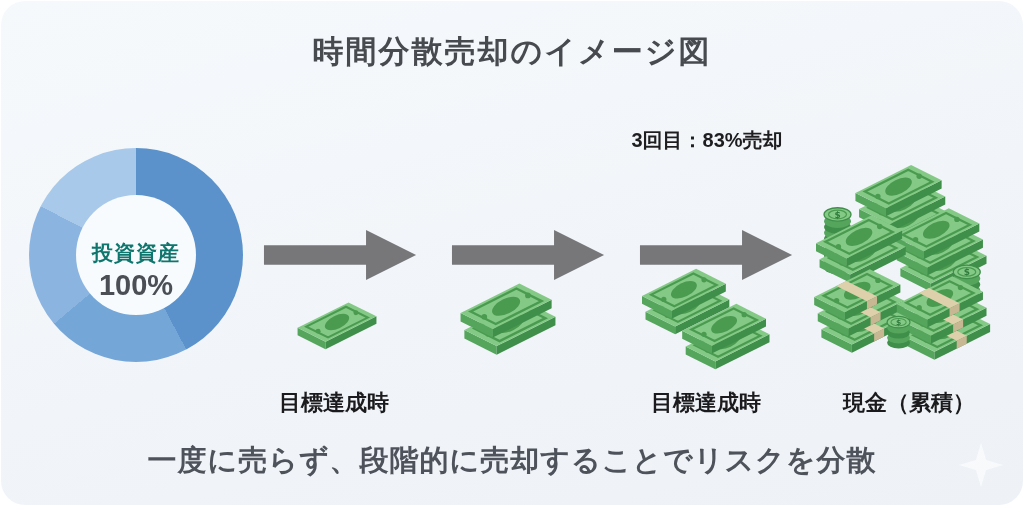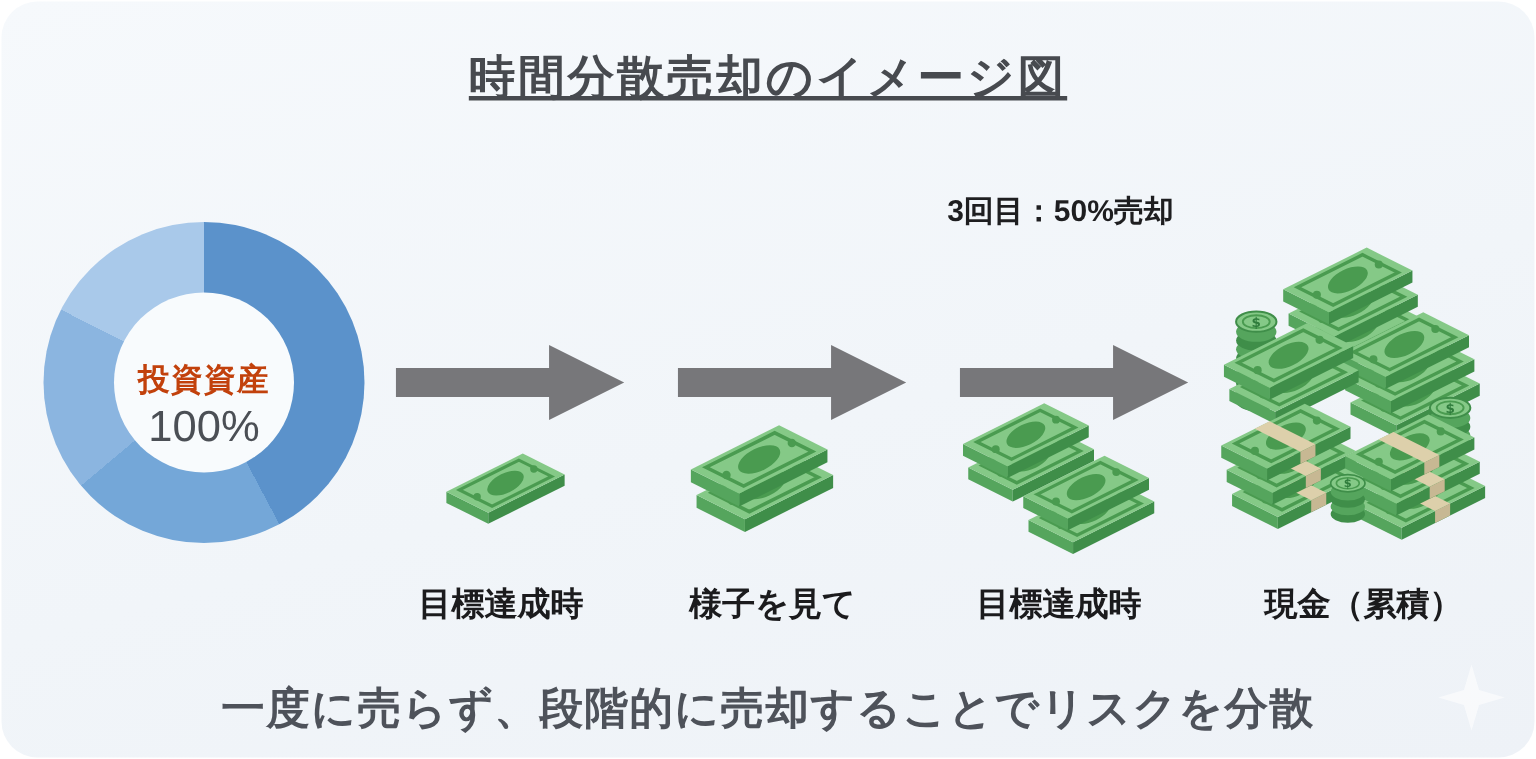--- a/index.html
+++ b/index.html
@@ -9,35 +9,35 @@
     font-family:"Liberation Sans","DejaVu Sans",sans-serif;
   }
   .stage { position:relative; width:1024px; height:506px; background:#ffffff; }
   .card {
     position:absolute; inset:1px; border-radius:24px;
     background:linear-gradient(165deg,#f6f9fc 0%, #f1f5f9 55%, #eef2f7 100%);
   }
   .page-title {
     position:absolute; top:30px; left:0; width:100%;
     text-align:center; font-size:31px; font-weight:700;
-    color:#474a4f; letter-spacing:2px;text-decoration:underline;
+    color:#474a4f; letter-spacing:2px;
   }
   
   .donut {
     position:absolute; left:28px; top:147px; width:214px; height:214px;
     border-radius:50%;
   }
   .donut-hole {
     position:absolute; left:47px; top:47px; width:120px; height:120px;
     border-radius:50%; background:#f8fbfd;
     display:flex; flex-direction:column; align-items:center; justify-content:center;
     gap:2px;
   }
-  .donut-line1 { font-size:21px; font-weight:700; color:#c2410c; letter-spacing:1px;margin-top:31px; }
-  .donut-line2 { font-size:29px; font-weight:400; color:#4b4f55;text-align:center; }
+  .donut-line1 { font-size:21px; font-weight:700; color:#0f766e; letter-spacing:1px;margin-top:31px; }
+  .donut-line2 { font-size:29px; font-weight:700; color:#4b4f55;text-align:center; }
   
   .sale-label {
     position:absolute; top:126px; transform:translateX(-50%);
     font-size:20px; font-weight:700; color:#1e1e20; white-space:nowrap;
   }
   .sale-1 { left:333px; } .sale-2 { left:518px; } .sale-3 { left:706px; }
   
   .arrow { position:absolute; top:228px; width:170px; height:52px; }
   .arrow-1 { left:255px; } .arrow-2 { left:443px; } .arrow-3 { left:631px; }
   
@@ -49,21 +49,21 @@
   
   .caption {
     position:absolute; top:369px; transform:translateX(-50%);
     font-size:22px; font-weight:700; color:#1b1b1d; white-space:nowrap;margin-top:18px;
   }
   .cap-1 { left:333px; } .cap-2 { left:514px; } .cap-3 { left:705px; } .cap-4 { left:908px; }
   
   .footer-note {
     position:absolute; top:440px; left:0; width:100%;
     text-align:center; font-size:29px; font-weight:700;
-    color:#4e525a; letter-spacing:1px;margin-top:12px;
+    color:#4e525a; letter-spacing:1px;
   }
   .sparkle { position:absolute; left:958px; top:442px; width:44px; height:44px; opacity:.6; }
 </style>
 </head>
 <body>
 
 <svg width="0" height="0" style="position:absolute" aria-hidden="true">
   <defs>
     <g id="bill">
       <polygon points="8,40 42,57 42,66 8,49" fill="#55a55d"></polygon>
@@ -99,21 +99,21 @@
 
     <h1 class="page-title">時間分散売却のイメージ図</h1>
 
     <div class="donut" style="background: conic-gradient(rgb(91, 146, 203) 0deg, rgb(91, 146, 203) 152deg, rgb(116, 167, 216) 152deg, rgb(116, 167, 216) 230deg, rgb(139, 181, 224) 230deg, rgb(139, 181, 224) 297deg, rgb(169, 201, 234) 297deg, rgb(169, 201, 234) 360deg);">
       <div class="donut-hole" style="background: rgb(248, 251, 253);">
         <div class="donut-line1">投資資産</div>
         <div class="donut-line2">100%</div>
       </div>
     </div>
 
-    <div class="sale-label sale-3">3回目：50%売却</div>
+    <div class="sale-label sale-3">3回目：83%売却</div>
 
     <svg class="arrow arrow-1" viewBox="0 0 160 54">
         <use href="#arrow-shape"></use>
       </svg>
     <svg class="arrow arrow-2" viewBox="0 0 160 54">
         <use href="#arrow-shape"></use>
       </svg>
     <svg class="arrow arrow-3" viewBox="0 0 160 54">
         <use href="#arrow-shape"></use>
       </svg>
@@ -171,21 +171,20 @@
       <g transform="translate(92,124)">
         <use href="#bill-banded" transform="translate(8,36)"></use>
         <use href="#bill-banded" transform="translate(4,18)"></use>
         <use href="#bill-banded"></use>
       </g>
 
       <use href="#coin-stack" transform="translate(102,184) scale(0.85)"></use>
     </svg>
 
     <div class="caption cap-1">目標達成時</div>
-    <div class="caption cap-2">様子を見て</div>
     <div class="caption cap-3">目標達成時</div>
     <div class="caption cap-4">現金（累積）</div>
 
     <div class="footer-note">一度に売らず、段階的に売却することでリスクを分散</div>
 
     <svg class="sparkle" viewBox="0 0 44 44">
       <path d="M22 0 L27 17 L44 22 L27 27 L22 44 L17 27 L0 22 L17 17 Z" fill="#ffffff"></path>
     </svg>
 
   </div>

